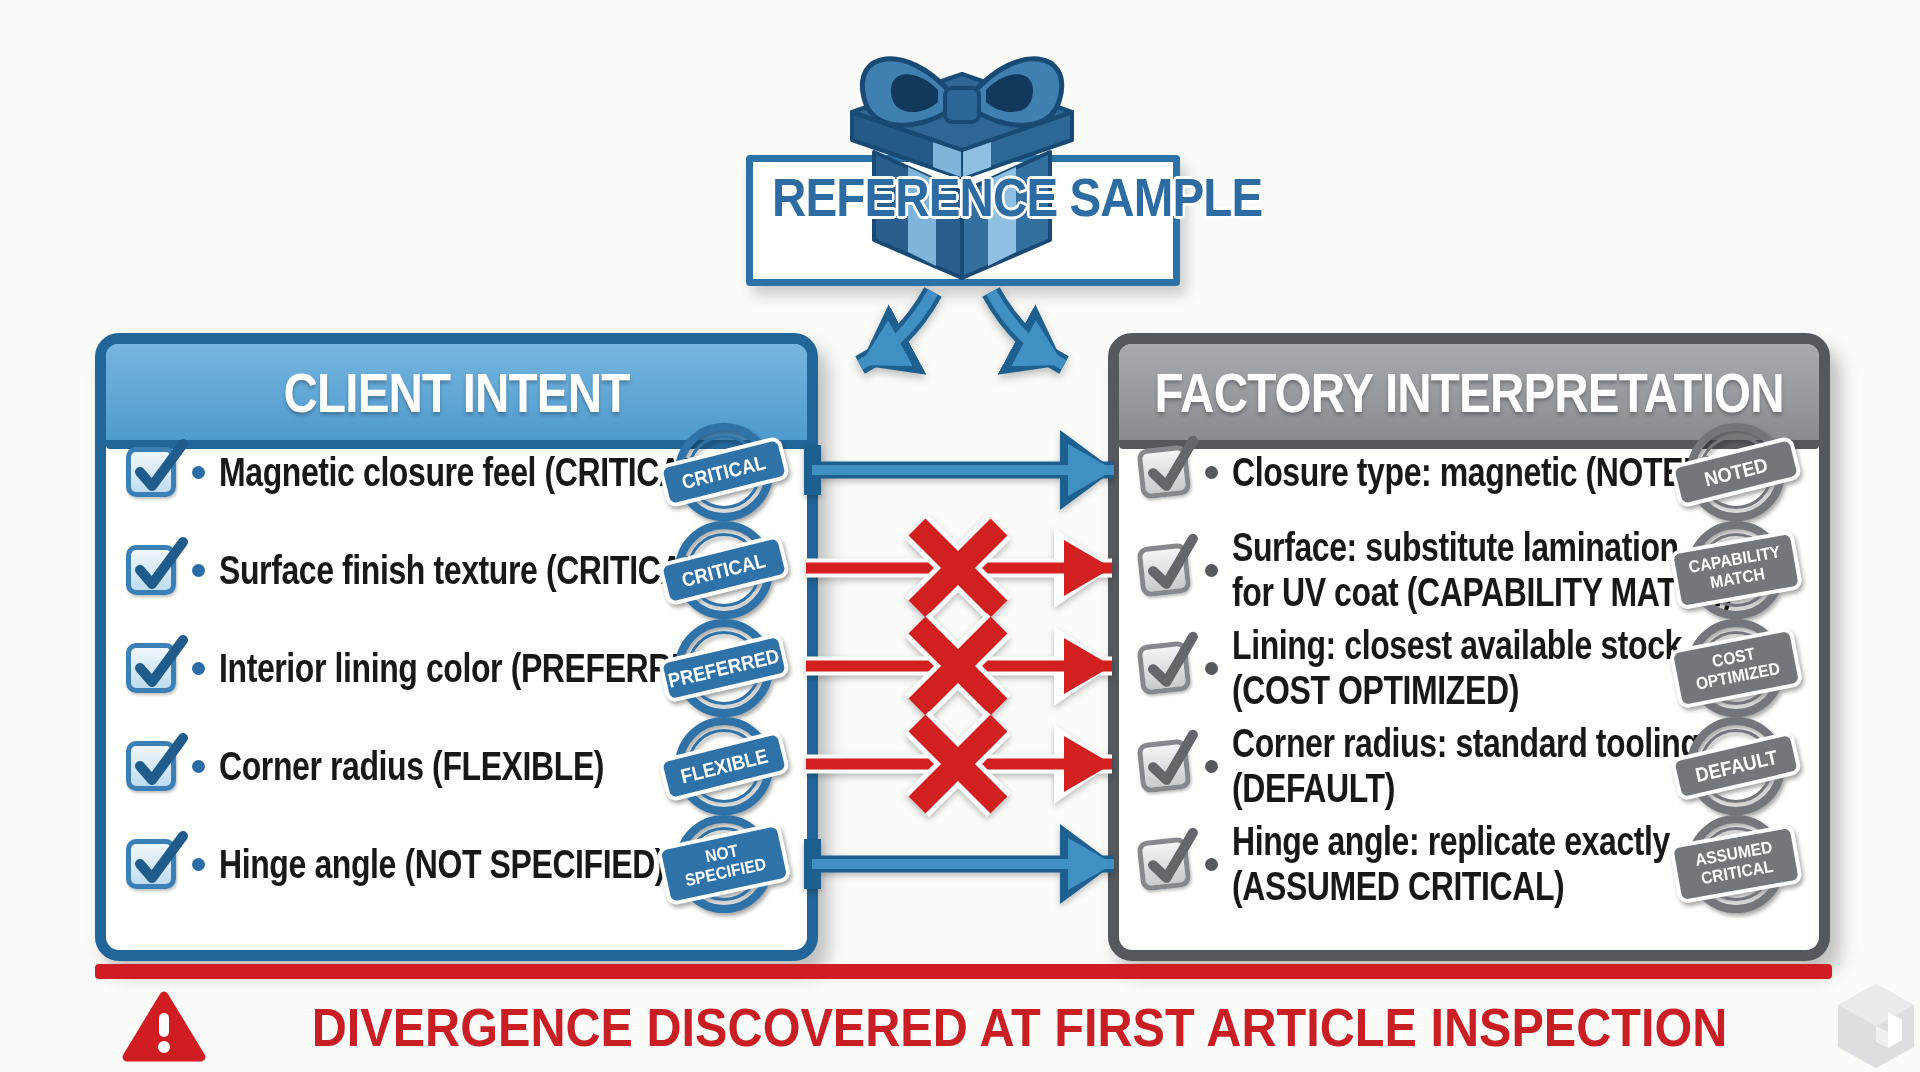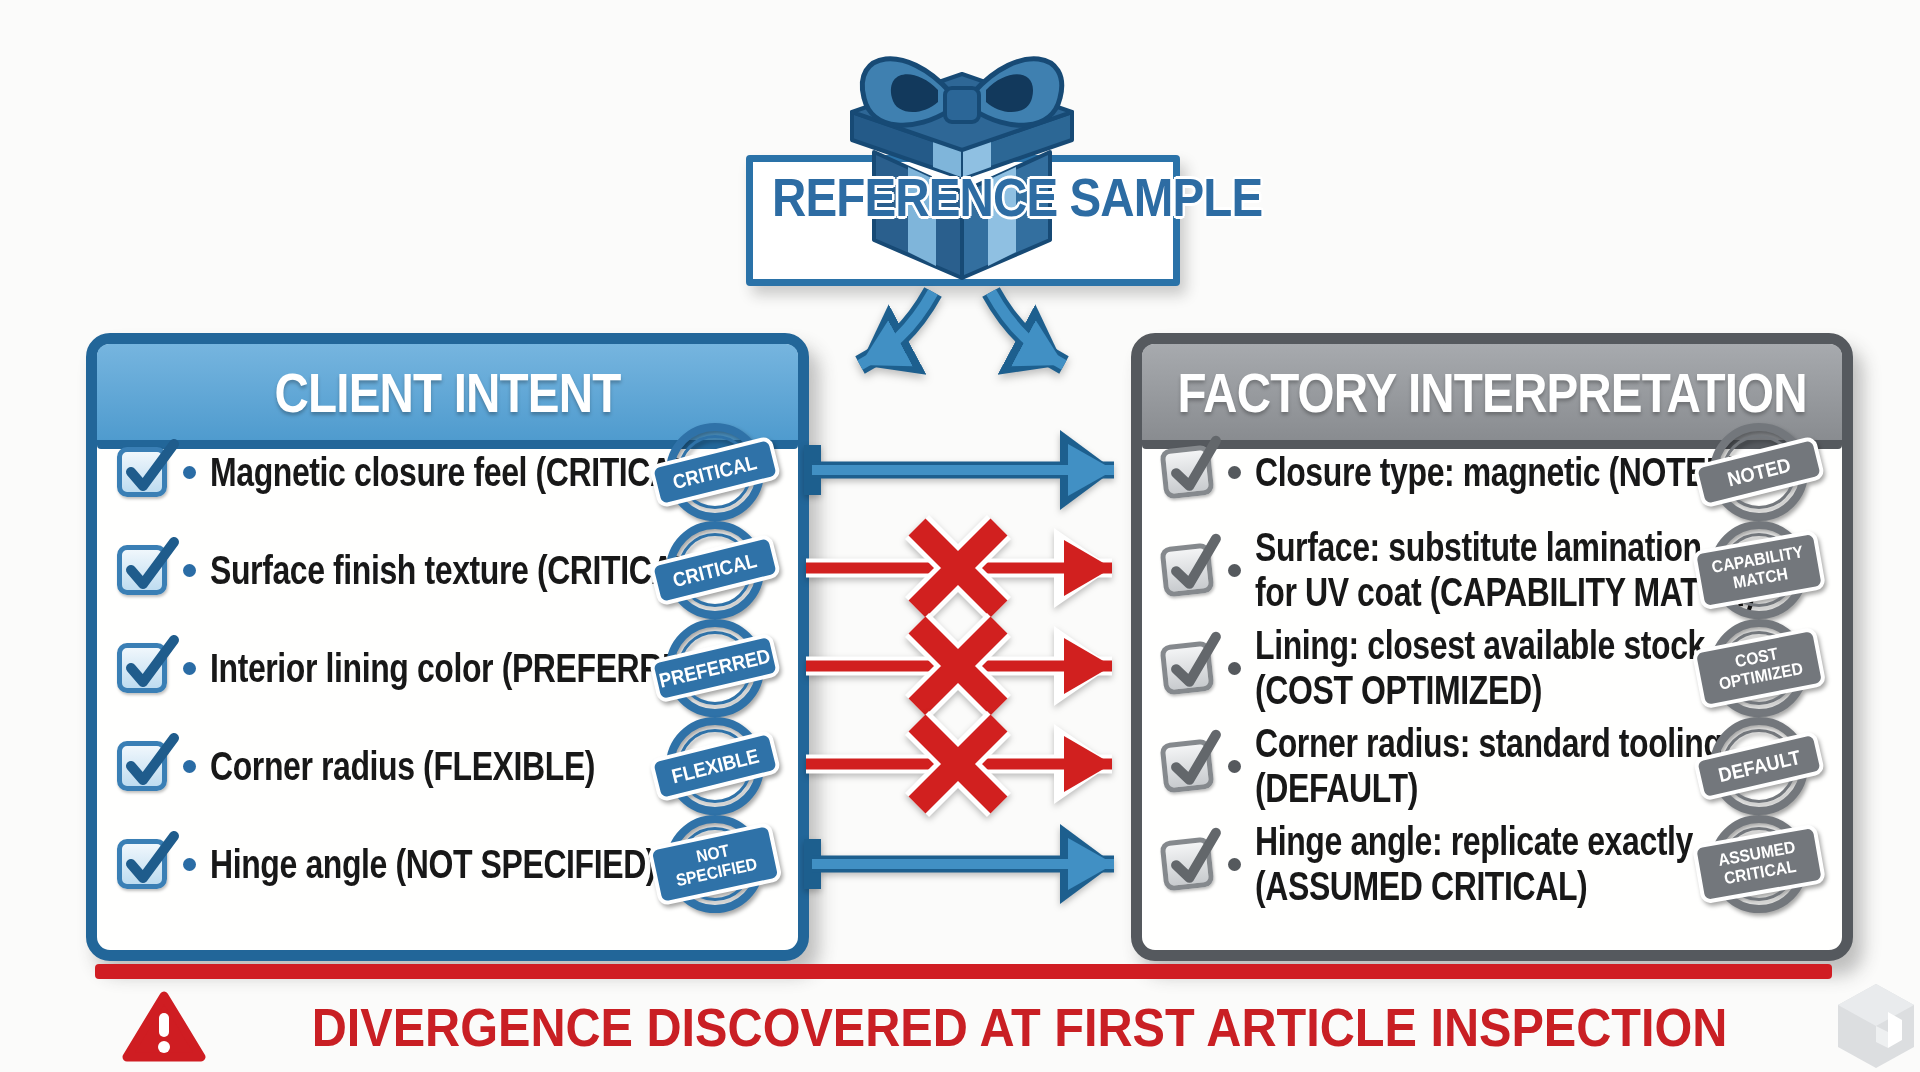--- a/index.html
+++ b/index.html
@@ -20,22 +20,22 @@
     transform:scaleX(.88);transform-origin:center;white-space:nowrap;
     text-shadow:3px 0 0 #fff,-3px 0 0 #fff,0 3px 0 #fff,0 -3px 0 #fff,
                 2px 2px 0 #fff,-2px -2px 0 #fff,2px -2px 0 #fff,-2px 2px 0 #fff;
   }
   
   .panel{
     position:absolute;top:333px;width:723px;height:628px;box-sizing:border-box;
     border:11px solid;border-radius:24px;background:#fffffe;z-index:2;
     box-shadow:10px 14px 18px rgba(50,50,50,.30);
   }
-  .panel.blue{left:86px;border-color:#226699;}
-  .panel.gray{left:1108px;width:722px;border-color:#55595e;margin-left:23px;}
+  .panel.blue{left:95px;border-color:#226699;}
+  .panel.gray{left:1108px;width:722px;border-color:#55595e;}
   .panel-header{
     height:96px;margin:0;border-radius:12px 12px 4px 4px;
     display:flex;align-items:center;justify-content:center;
     border-bottom:9px solid;
   }
   .panel.blue .panel-header{background:linear-gradient(180deg,#76b5df,#4f9bce);border-bottom-color:#226699;}
   .panel.gray .panel-header{background:linear-gradient(180deg,#a7aaae,#898c90);border-bottom-color:#55595e;}
   .panel-title{
     font-size:56px;font-weight:bold;color:#fff;letter-spacing:-1px;white-space:nowrap;
     transform:scaleX(.85);text-shadow:0 3px 4px rgba(0,0,0,.25);

